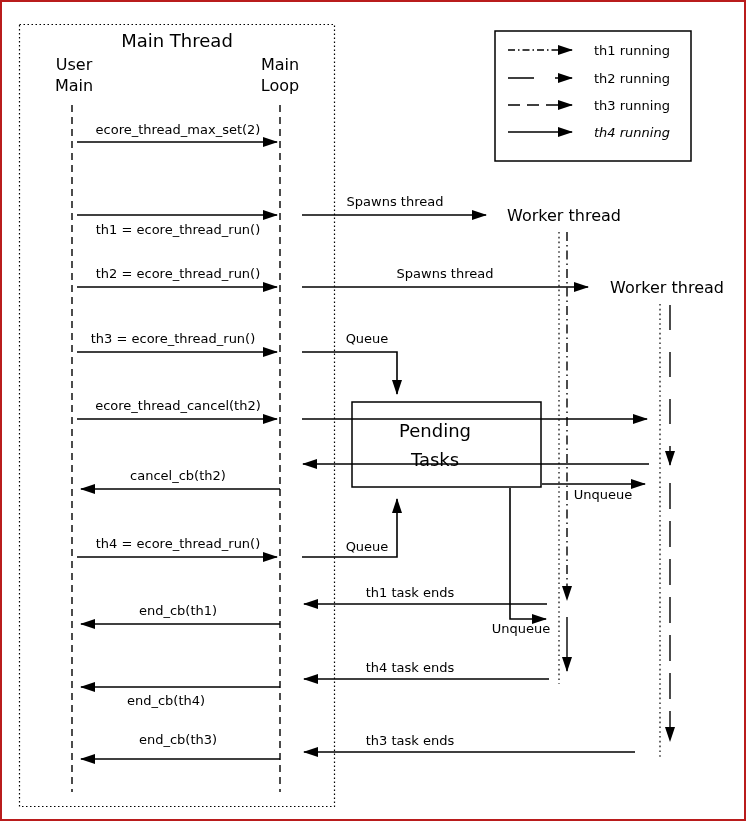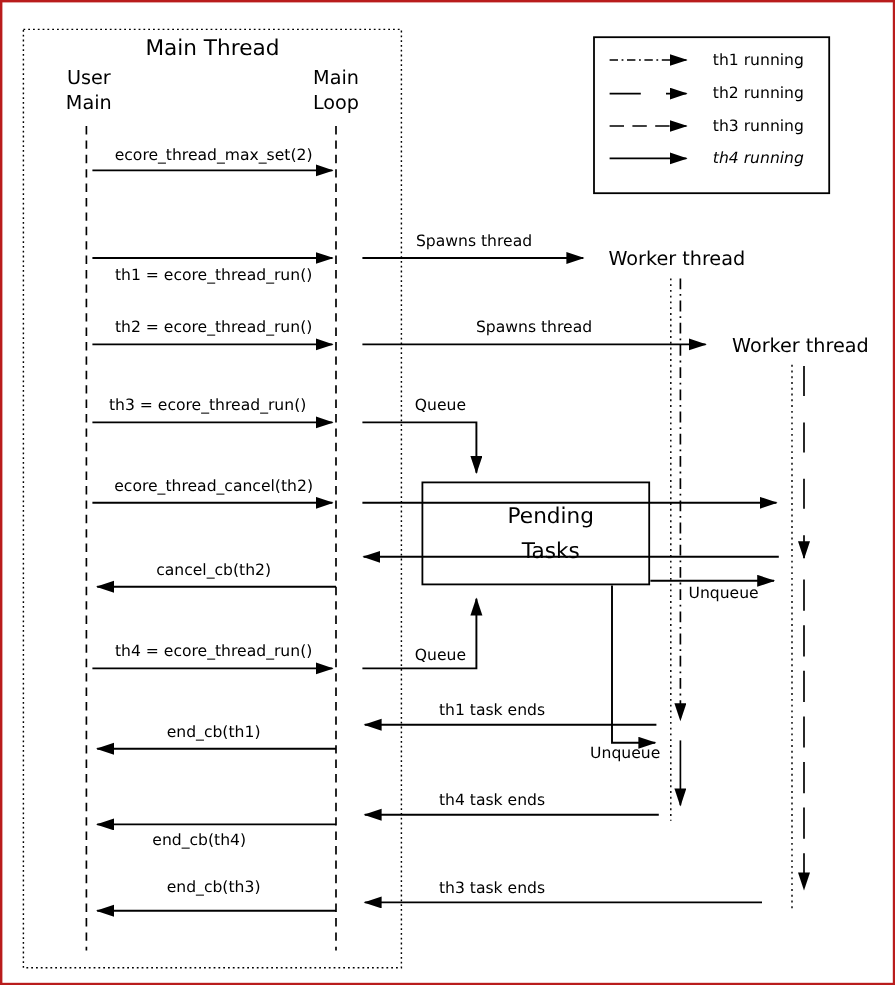--- a/index.html
+++ b/index.html
@@ -91,21 +91,21 @@
   </div>
 
   <div class="lbl head2" style="left:234px; top:52px; width:88px;">
     <span style="display:block">Main</span>
     <span style="display:block">Loop</span>
   </div>
 
   <div class="lbl big" style="left:494px; top:204px; width:136px;">Worker thread</div>
   <div class="lbl big" style="left:597px; top:276px; width:136px;">Worker thread</div>
 
-  <div class="lbl pending" style="left:350px; top:414px; width:166px;padding-left:24px;">
+  <div class="lbl pending" style="left:350px; top:414px; width:166px;">
     <span style="display:block">Pending</span>
     <span style="display:block">Tasks</span>
   </div>
 
   <div class="lbl left-align" style="left:592px; top:41px;">th1 running</div>
   <div class="lbl left-align" style="left:592px; top:69px;">th2 running</div>
   <div class="lbl left-align" style="left:592px; top:96px;">th3 running</div>
   <div class="lbl left-align" style="left:592px; top:123px;font-style:italic;">th4 running</div>
 
   <div class="lbl" style="left:65px; top:120px; width:222px;">ecore_thread_max_set(2)</div>

